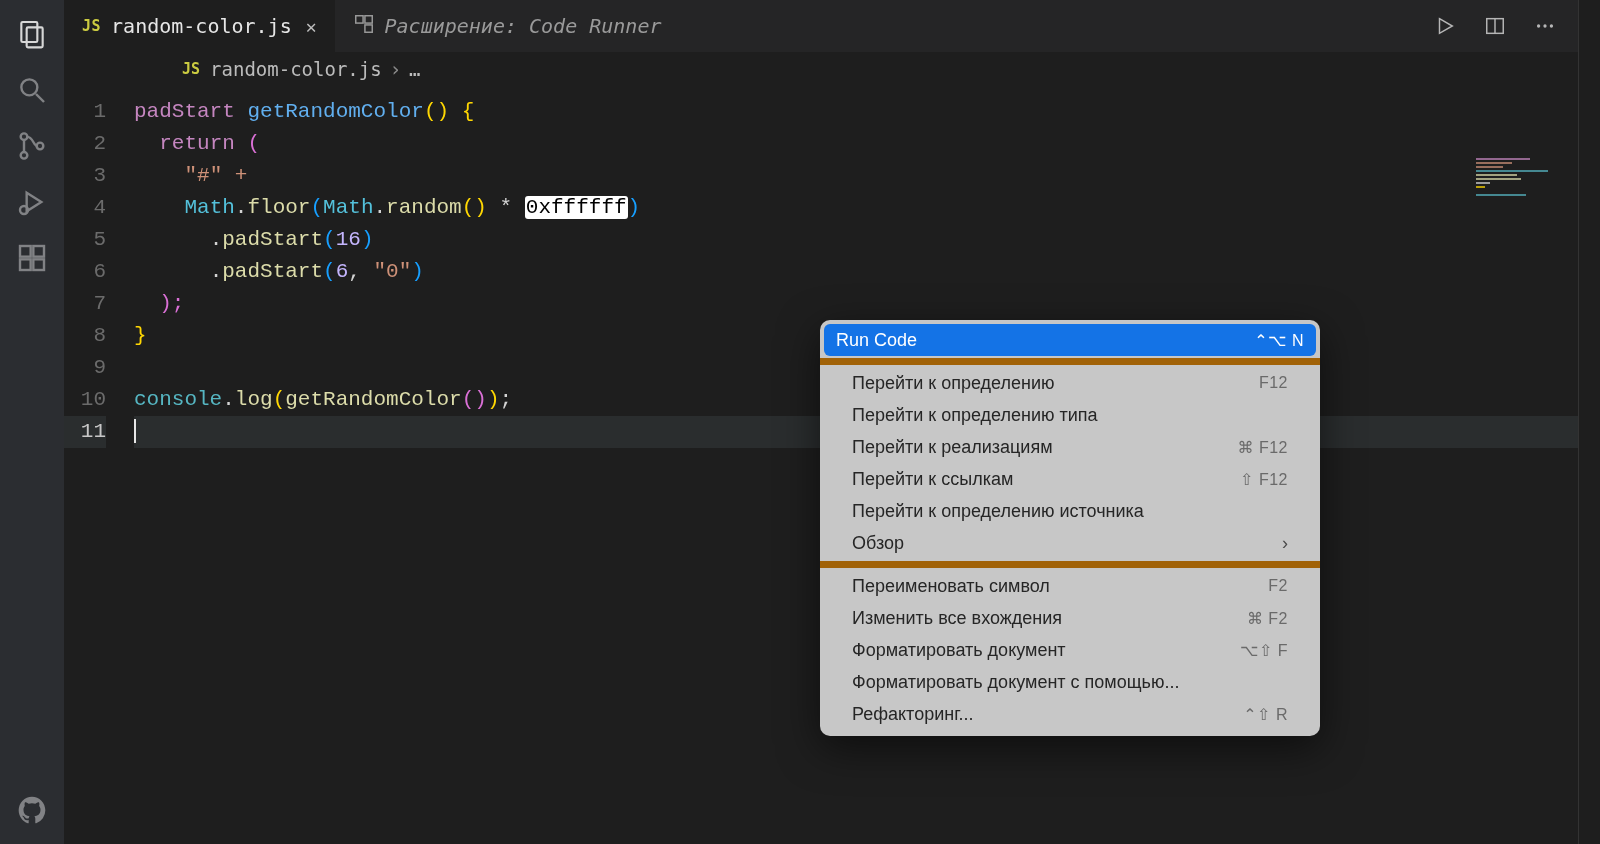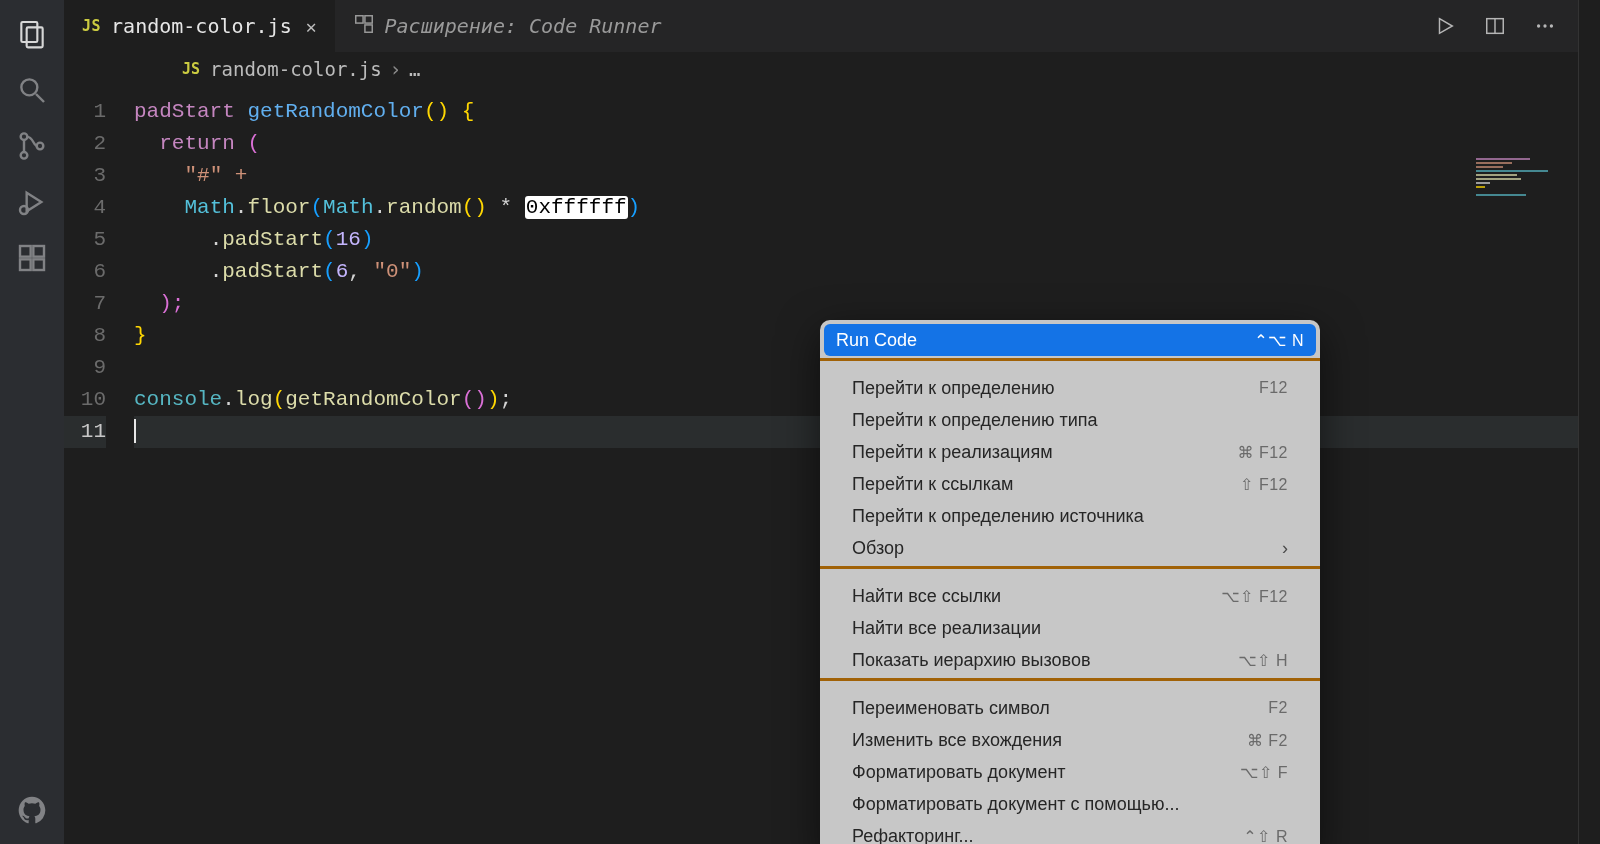--- a/index.html
+++ b/index.html
@@ -71,21 +71,21 @@
 .cursor {
   display:inline-block; width:2px; height:24px; background:#e6e6e6; vertical-align:middle;
 }
 
 
 .ctxmenu {
   position:absolute; left: 820px; top: 320px; width: 500px;
   background:#c7c7c7; border-radius:10px; box-shadow: 0 12px 40px rgba(0,0,0,.55);
   padding:4px 0; font-family:-apple-system,BlinkMacSystemFont,sans-serif;
 }
-.ctxmenu .group { border-bottom:3px solid #a16207; padding-bottom:2px; margin-bottom:11px; }
+.ctxmenu .group { border-bottom:7px solid #a16207; padding-bottom:2px; margin-bottom:2px; }
 .ctxmenu .group:last-child { border-bottom:none; margin-bottom:0; }
 .ctxitem {
   display:flex; align-items:center; height:32px; padding:0 32px; font-size:18px;
   color:#262626; cursor:pointer;
 }
 .ctxitem .lbl { flex:1; }
 .ctxitem .short { color:#6a6a6a; font-size:16px; letter-spacing:.5px; }
 .ctxitem.sel { background:#1473e6; color:#fff; border-radius:6px; margin:0 4px; padding:0 12px; }
 .ctxitem.sel .short { color:#fff; }
 .ctxitem .chevron { color:#4a4a4a; }
@@ -257,34 +257,20 @@
         <span class="lbl">Перейти к определению источника</span>
         <span class="short"></span>
       </div>
       <div class="ctxitem">
         <span class="lbl">Обзор</span>
         <span class="chevron">›</span>
       </div>
     </div>
     <div class="group">
       <div class="ctxitem">
-        <span class="lbl">Найти все ссылки</span>
-        <span class="short">⌥⇧ F12</span>
-      </div>
-      <div class="ctxitem">
-        <span class="lbl">Найти все реализации</span>
-        <span class="short"></span>
-      </div>
-      <div class="ctxitem">
-        <span class="lbl">Показать иерархию вызовов</span>
-        <span class="short">⌥⇧ H</span>
-      </div>
-    </div>
-    <div class="group">
-      <div class="ctxitem">
         <span class="lbl">Переименовать символ</span>
         <span class="short">F2</span>
       </div>
       <div class="ctxitem">
         <span class="lbl">Изменить все вхождения</span>
         <span class="short">⌘ F2</span>
       </div>
       <div class="ctxitem">
         <span class="lbl">Форматировать документ</span>
         <span class="short">⌥⇧ F</span>

